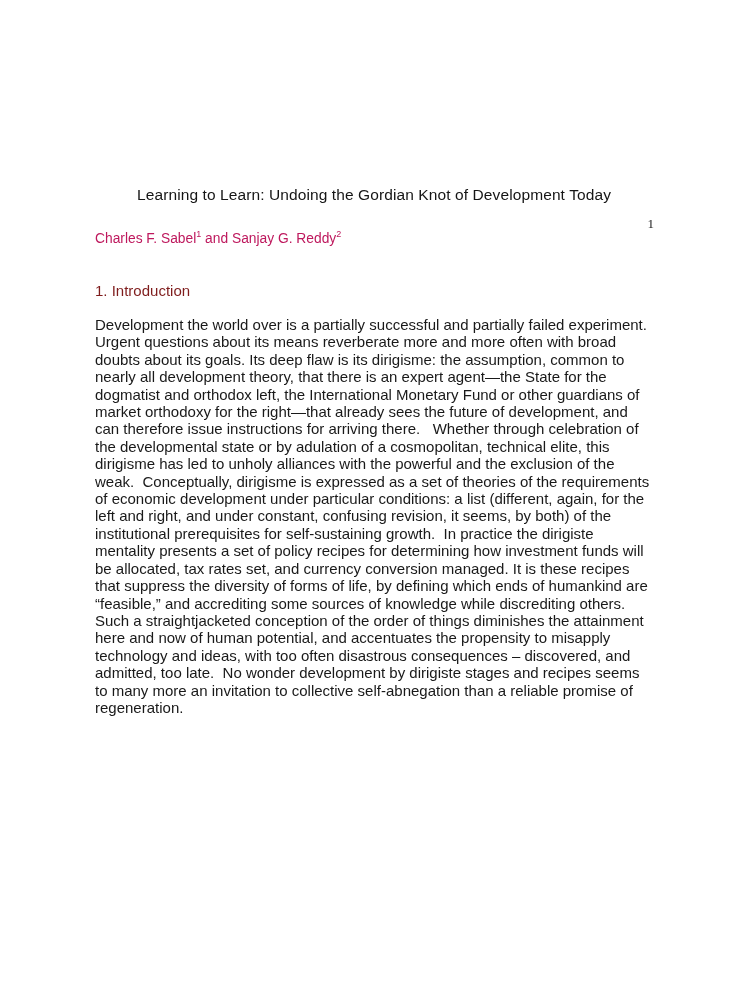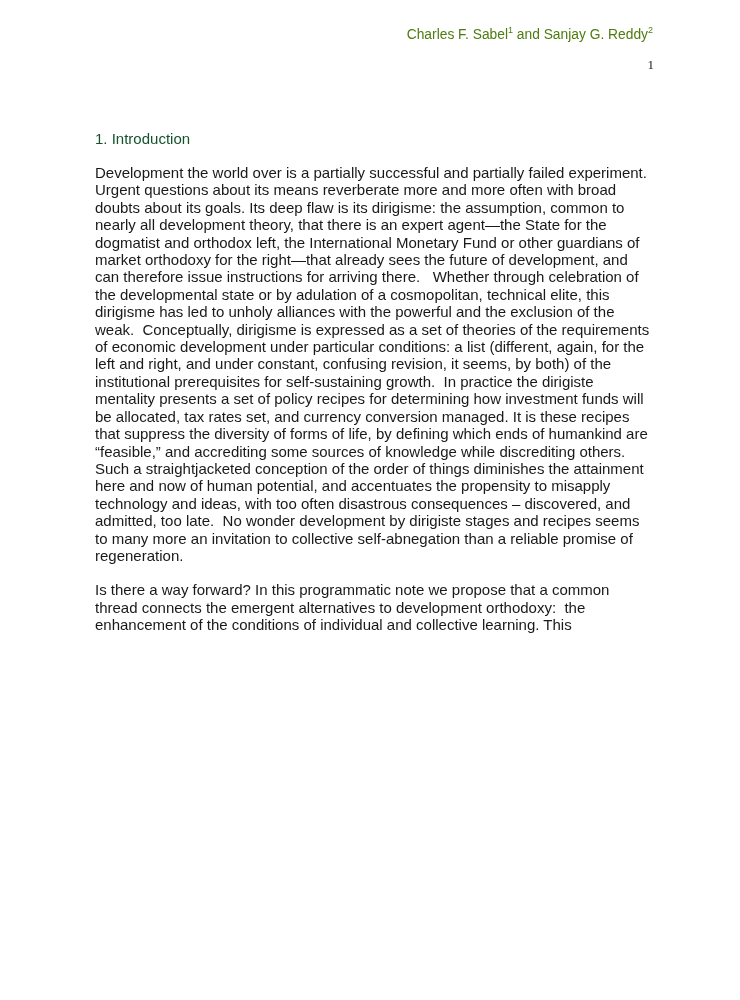--- a/index.html
+++ b/index.html
@@ -33,57 +33,57 @@
   .title {
     margin-top: 186px;
     text-align: center;
     font-size: 15.5px;
     font-weight: 400;
     letter-spacing: 0.1px;
     color: #151515;
   }
   .authors {
     margin-top: 27px;
-    text-align: right;
+    text-align: left;
     font-size: 13.8px;
-    color: #4d7c0f;
+    color: #be185d;
   }
   .authors sup {
     font-size: 9px;
     vertical-align: super;
     line-height: 0;
   }
   .section-heading {
-    margin-top: 88px;
+    margin-top: 36px;
     font-size: 15px;
     font-weight: 400;
-    color: #14532d;
+    color: #7f1d1d;
   }
   .body-para {
     margin-top: 17px;
     font-size: 15px;
     line-height: 17.4px;
     text-align: left;
     white-space: pre-wrap;
     color: #191919;
   }
 </style>
 </head>
 <body>
 
 <div class="page">
 
   <div class="page-number">1</div>
 
   <div class="content">
 
+    <h1 class="title">Learning to Learn: Undoing the Gordian Knot of Development Today</h1>
 
     <div class="authors"><span>Charles F. Sabel</span><sup>1</sup><span> and </span><span>Sanjay G. Reddy</span><sup>2</sup></div>
 
     <h2 class="section-heading">1. Introduction</h2>
 
     <p class="body-para">Development the world over is a partially successful and partially failed experiment.  Urgent questions about its means reverberate more and more often with broad doubts about its goals. Its deep flaw is its dirigisme: the assumption, common to nearly all development theory, that there is an expert agent—the State for the dogmatist and orthodox left, the International Monetary Fund or other guardians of market orthodoxy for the right—that already sees the future of development, and can therefore issue instructions for arriving there.   Whether through celebration of the developmental state or by adulation of a cosmopolitan, technical elite, this dirigisme has led to unholy alliances with the powerful and the exclusion of the weak.  Conceptually, dirigisme is expressed as a set of theories of the requirements of economic development under particular conditions: a list (different, again, for the left and right, and under constant, confusing revision, it seems, by both) of the institutional prerequisites for self-sustaining growth.  In practice the dirigiste mentality presents a set of policy recipes for determining how investment funds will be allocated, tax rates set, and currency conversion managed. It is these recipes that suppress the diversity of forms of life, by defining which ends of humankind are “feasible,” and accrediting some sources of knowledge while discrediting others.  Such a straightjacketed conception of the order of things diminishes the attainment here and now of human potential, and accentuates the propensity to misapply technology and ideas, with too often disastrous consequences – discovered, and admitted, too late.  No wonder development by dirigiste stages and recipes seems to many more an invitation to collective self-abnegation than a reliable promise of regeneration.</p>
 
-    <p class="body-para">Is there a way forward? In this programmatic note we propose that a common thread connects the emergent alternatives to development orthodoxy:  the enhancement of the conditions of individual and collective learning. This</p>
 
   </div>
 
 </div>
 
 </body></html>

